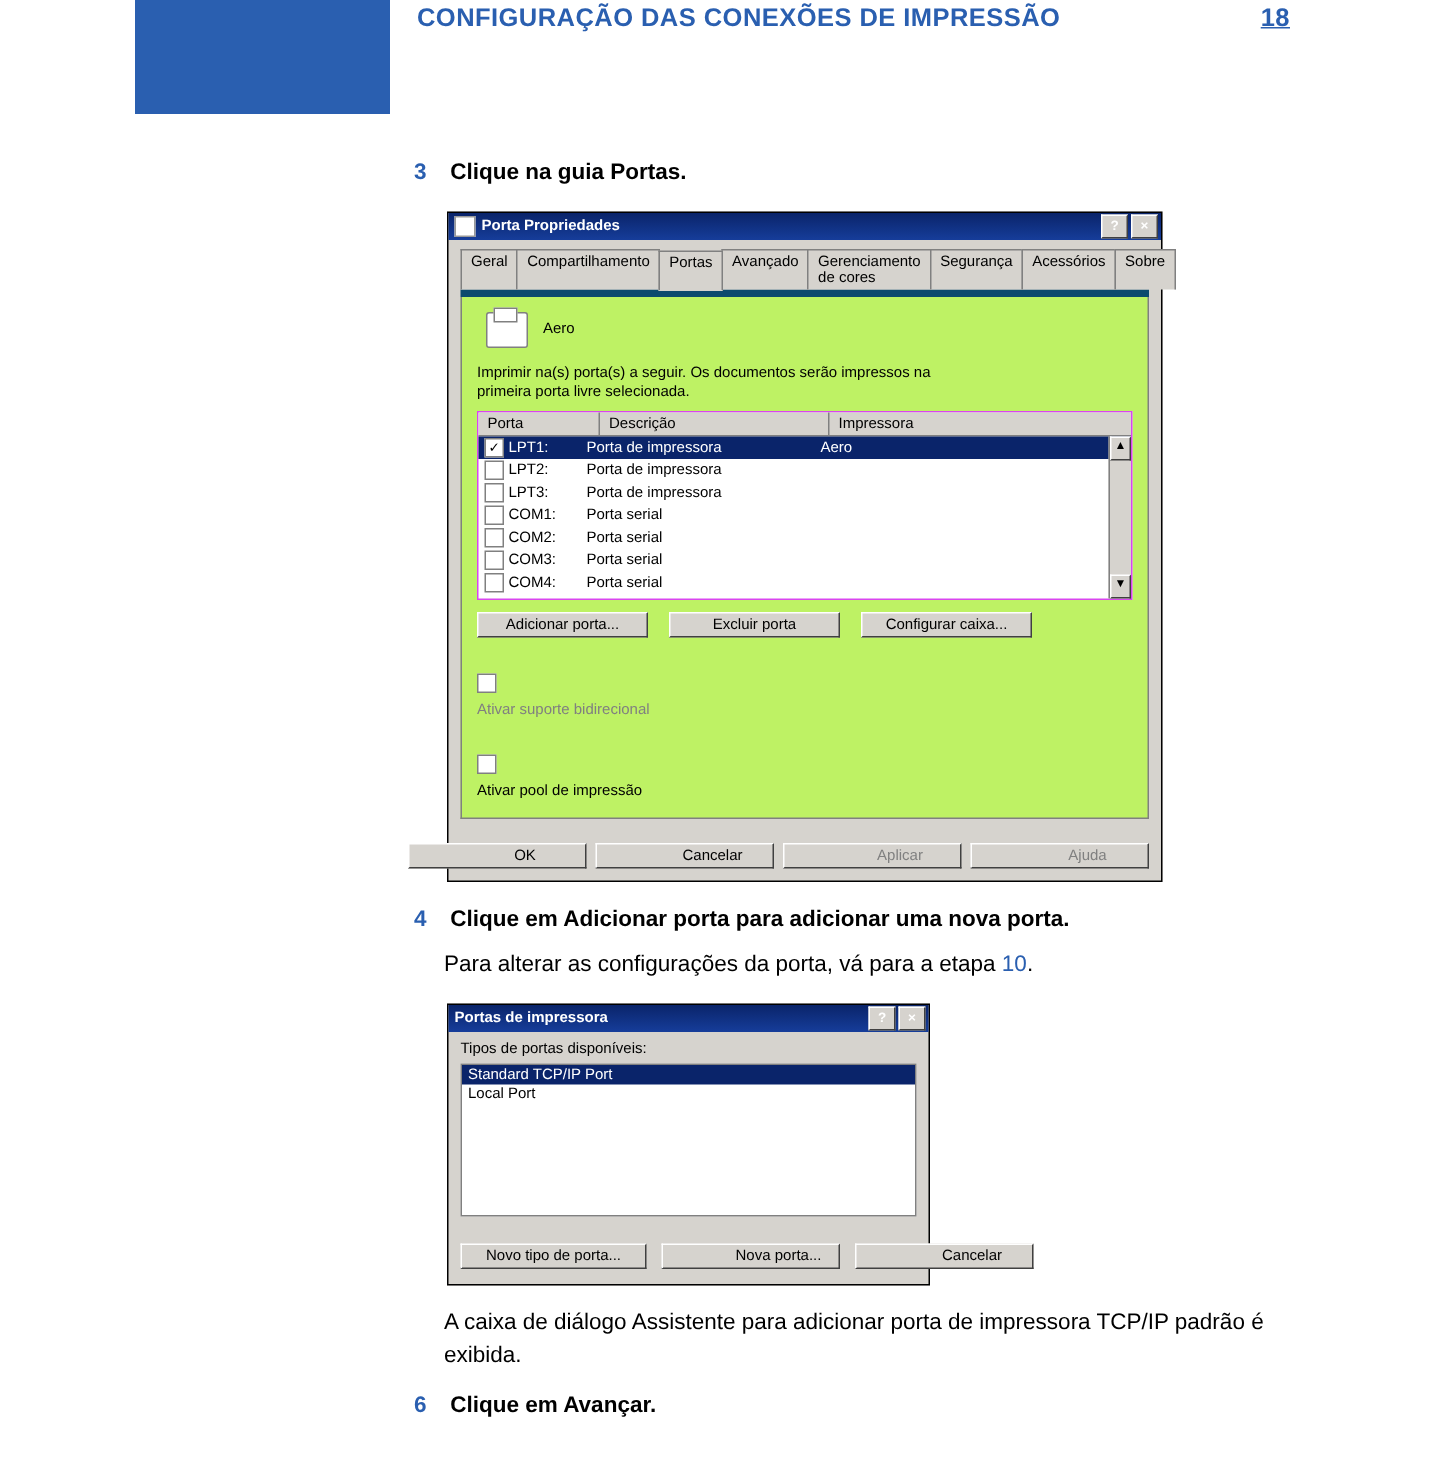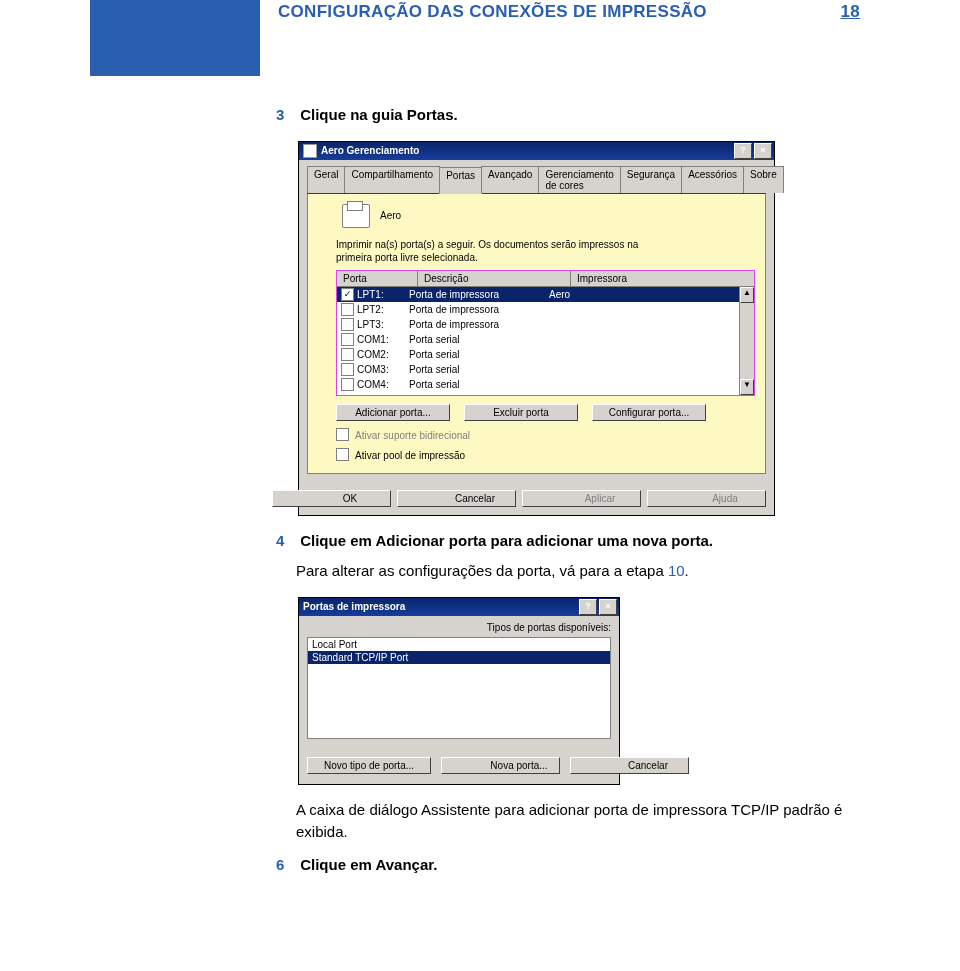--- a/index.html
+++ b/index.html
@@ -91,43 +91,43 @@
   }
   .win-btns { display: flex; gap: 2px; }
   .win-btn {
     width: 16px; height: 14px; background: #d6d3ce;
     border: 1px solid #fff; border-right-color: #404040; border-bottom-color: #404040;
     font-size: 9px; line-height: 12px; text-align: center; font-weight: bold;
   }
   .dlg-body { padding: 6px 8px 8px 8px; }
   .tabs {
     display: flex;
-    border-bottom: 1px solid #0c4a6e;
+    border-bottom: 5px solid #0c4a6e;
     margin-bottom: 0;
   }
   .tab {
     border: 1px solid #808080;
     border-bottom: none;
     padding: 2px 6px;
     margin-right: -1px;
     background: #d6d3ce;
     position: relative;
     font-size: 10px;
   }
   .tab.active {
     background: #d6d3ce;
     border-bottom: 1px solid #d6d3ce;
     top: 1px;
     z-index: 2;
   }
   .tab-panel {
     border: 1px solid #808080;
     border-top: none;
-    padding: 10px 10px 12px 28px;
-    background: #fef9c3;
+    padding: 10px 10px 12px 10px;
+    background: #bef264;
   }
   .printer-row {
     display: flex;
     align-items: center;
     gap: 10px;
     margin-bottom: 10px;
     padding-left: 6px;
   }
   .printer-icon {
     width: 26px; height: 22px; background: #fff; border: 1px solid #808080;
@@ -160,21 +160,21 @@
   }
   .pt-body { position: relative; }
   .pt-row {
     display: flex;
     align-items: center;
     padding: 1px 0;
     font-size: 10px;
   }
   .pt-row.selected { background: #0a246a; color: #fff; }
   .col-port { width: 68px; padding-left: 4px; display: flex; align-items: center; gap: 3px; }
-  .col-desc { width: 140px; }
+  .col-desc { width: 156px; }
   .col-imp { flex: 1; }
   .chk {
     width: 11px; height: 11px; background: #fff; border: 1px solid #808080;
     display: inline-flex; align-items: center; justify-content: center;
     font-size: 9px; line-height: 1; color: #000;
   }
   .pt-row.selected .chk { color: #000; background: #fff; }
   .scroll-stub {
     position: absolute; right: 0; top: 0; bottom: 0; width: 14px;
     background: #d6d3ce; border-left: 1px solid #808080;
@@ -187,21 +187,21 @@
     border-right-color: #404040;
     border-bottom-color: #404040;
     background: #d6d3ce;
     padding: 2px 10px;
     font-size: 10px;
     min-width: 92px;
     text-align: center;
   }
   .btn.small { min-width: 60px; padding-left: 47px; }
   .chk-line {
-    display: flex; align-items: flex-end; gap: 6px; margin-top: 7px; font-size: 10px;
+    display: flex; align-items: flex-start; gap: 6px; margin-top: 24px; font-size: 10px; flex-direction: column;
   }
   .chk-line.disabled { color: #808080; }
   .dlg-footer {
     display: flex; justify-content: flex-end; gap: 6px; padding: 8px;
   }
   .btn.disabled { color: #808080; }
   
   .dialog.small { width: 320px; margin-left: 208px; }
   .list-box {
     background: #fff; border: 1px solid #808080; height: 100px; overflow: hidden;
@@ -226,21 +226,21 @@
 
   <div class="step">
     <span class="num">3</span>
     <span class="bold">Clique na guia Portas.</span>
   </div>
 
   <div class="dialog">
     <div class="titlebar">
       <div class="title-left">
         <span class="app-icon"></span>
-        <span>Aero Gerenciamento</span>
+        <span>Porta Propriedades</span>
       </div>
       <div class="win-btns">
         <div class="win-btn">?</div>
         <div class="win-btn">×</div>
       </div>
     </div>
     <div class="dlg-body">
       <div class="tabs">
         <div class="tab">Geral</div>
         <div class="tab">Compartilhamento</div>
@@ -327,21 +327,21 @@
             <div class="scroll-stub">
               <div class="sbtn">▲</div>
               <div class="sbtn">▼</div>
             </div>
           </div>
         </div>
 
         <div class="btn-row">
           <div class="btn">Adicionar porta...</div>
           <div class="btn">Excluir porta</div>
-          <div class="btn">Configurar porta...</div>
+          <div class="btn">Configurar caixa...</div>
         </div>
 
         <div class="chk-line disabled">
           <span class="chk"></span>
           <span>Ativar suporte bidirecional</span>
         </div>
         <div class="chk-line">
           <span class="chk"></span>
           <span>Ativar pool de impressão</span>
         </div>
@@ -368,24 +368,24 @@
     <div class="titlebar">
       <div class="title-left">
         <span>Portas de impressora</span>
       </div>
       <div class="win-btns">
         <div class="win-btn">?</div>
         <div class="win-btn">×</div>
       </div>
     </div>
     <div class="dlg-body">
-      <div style="font-size:10px;text-align:right;">Tipos de portas disponíveis:</div>
+      <div style="font-size:10px;">Tipos de portas disponíveis:</div>
       <div class="list-box">
+        <div class="list-item selected">Standard TCP/IP Port</div>
         <div class="list-item">Local Port</div>
-        <div class="list-item selected">Standard TCP/IP Port</div>
       </div>
     </div>
     <div class="dlg-footer">
       <div class="btn" style="min-width:102px">Novo tipo de porta...</div>
       <div class="btn small">Nova porta...</div>
       <div class="btn small">Cancelar</div>
     </div>
   </div>
 
   <div class="step-note">A caixa de diálogo Assistente para adicionar porta de impressora TCP/IP padrão é exibida.</div>

